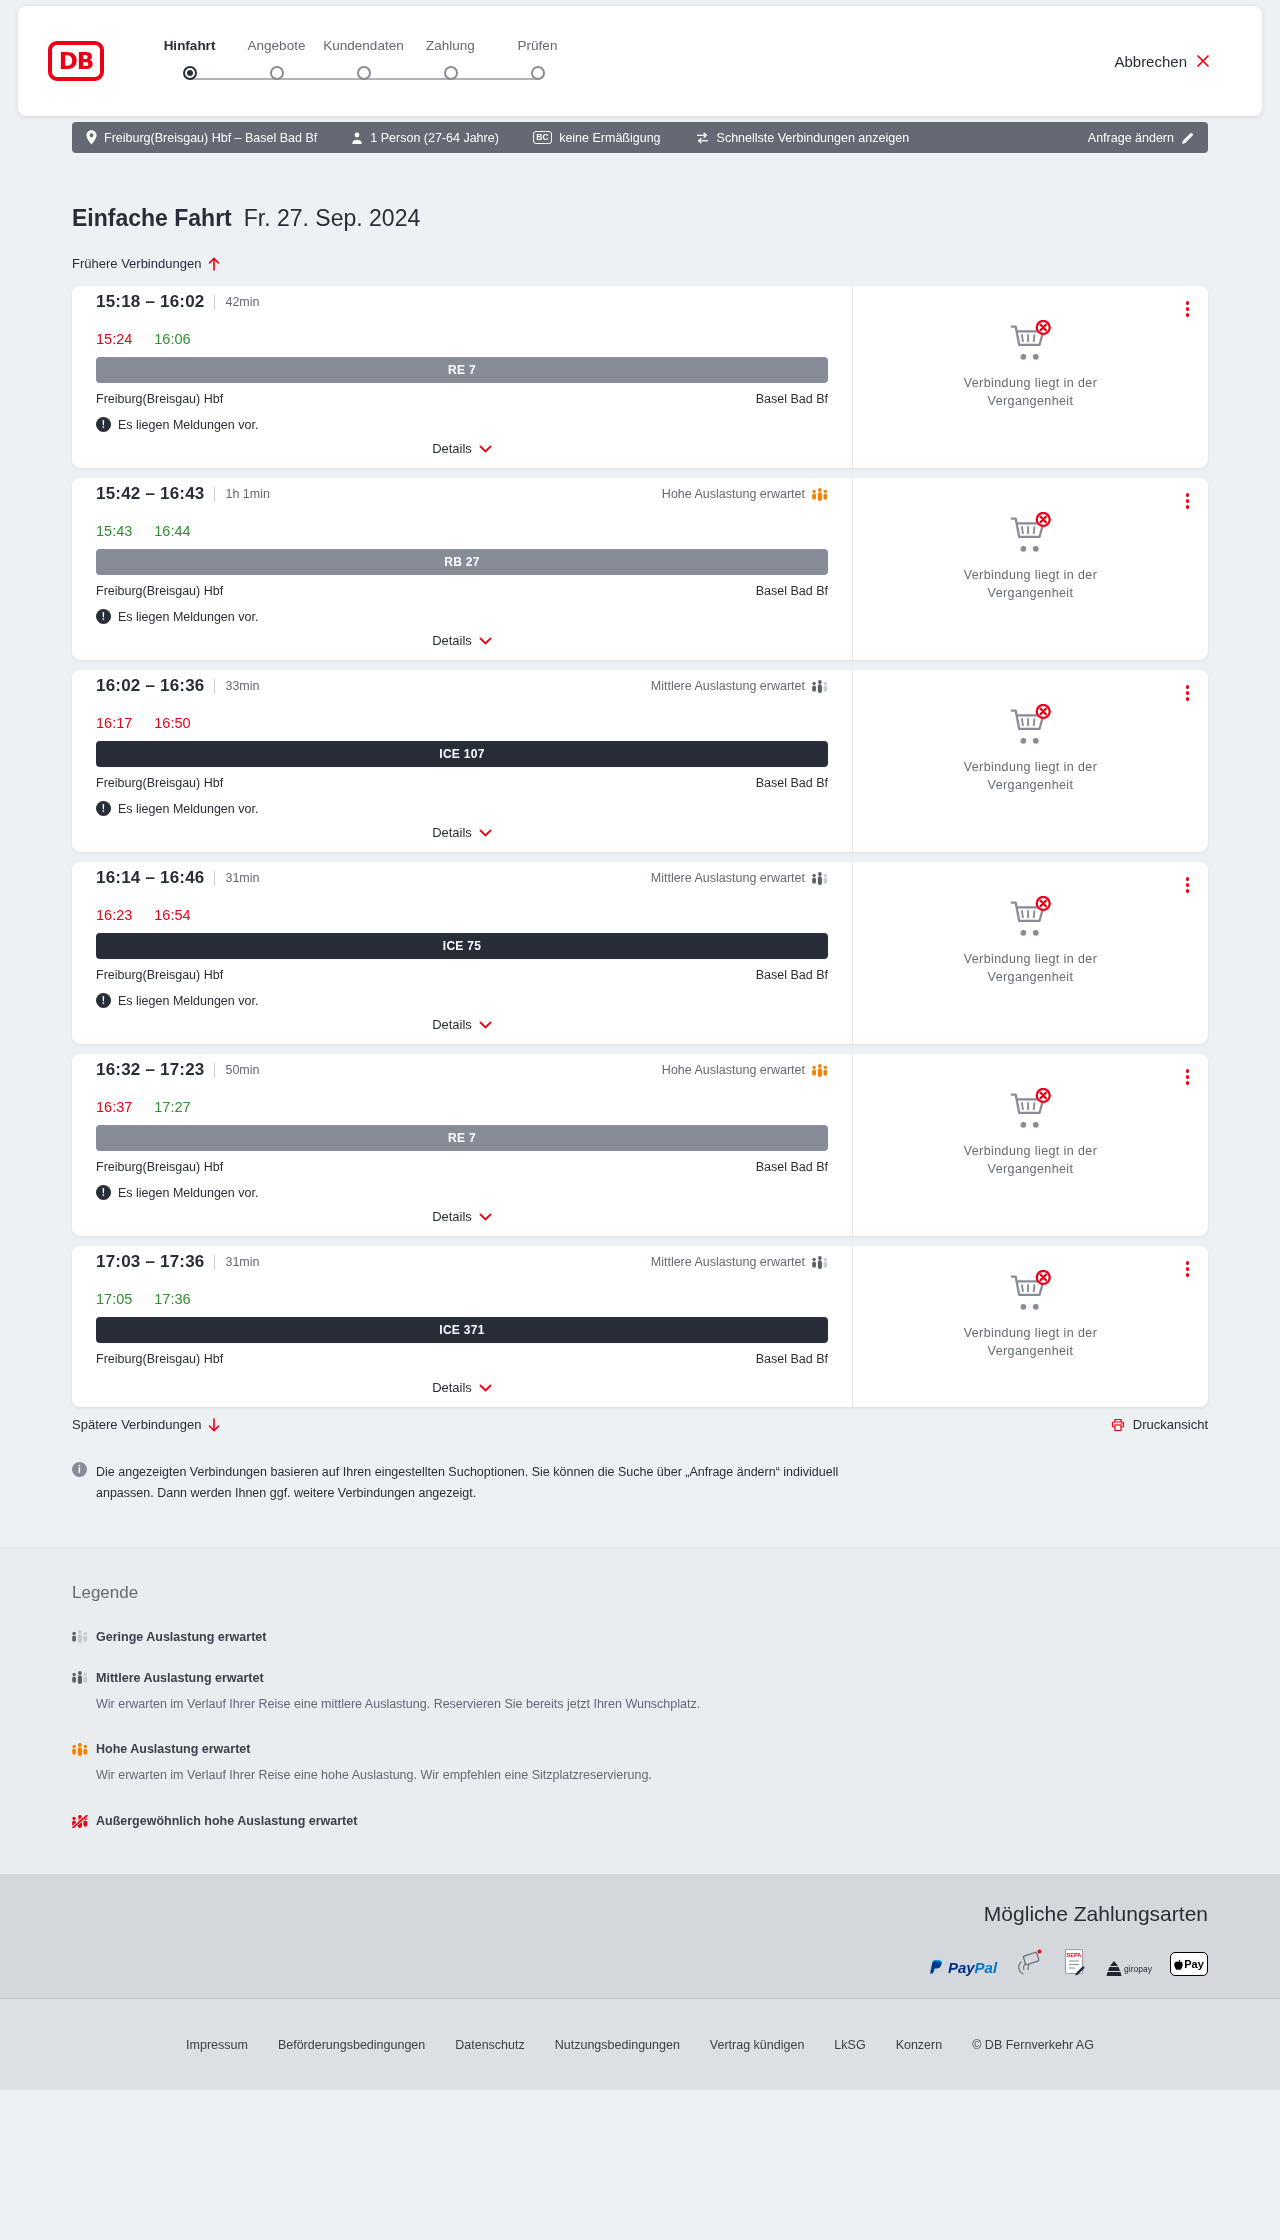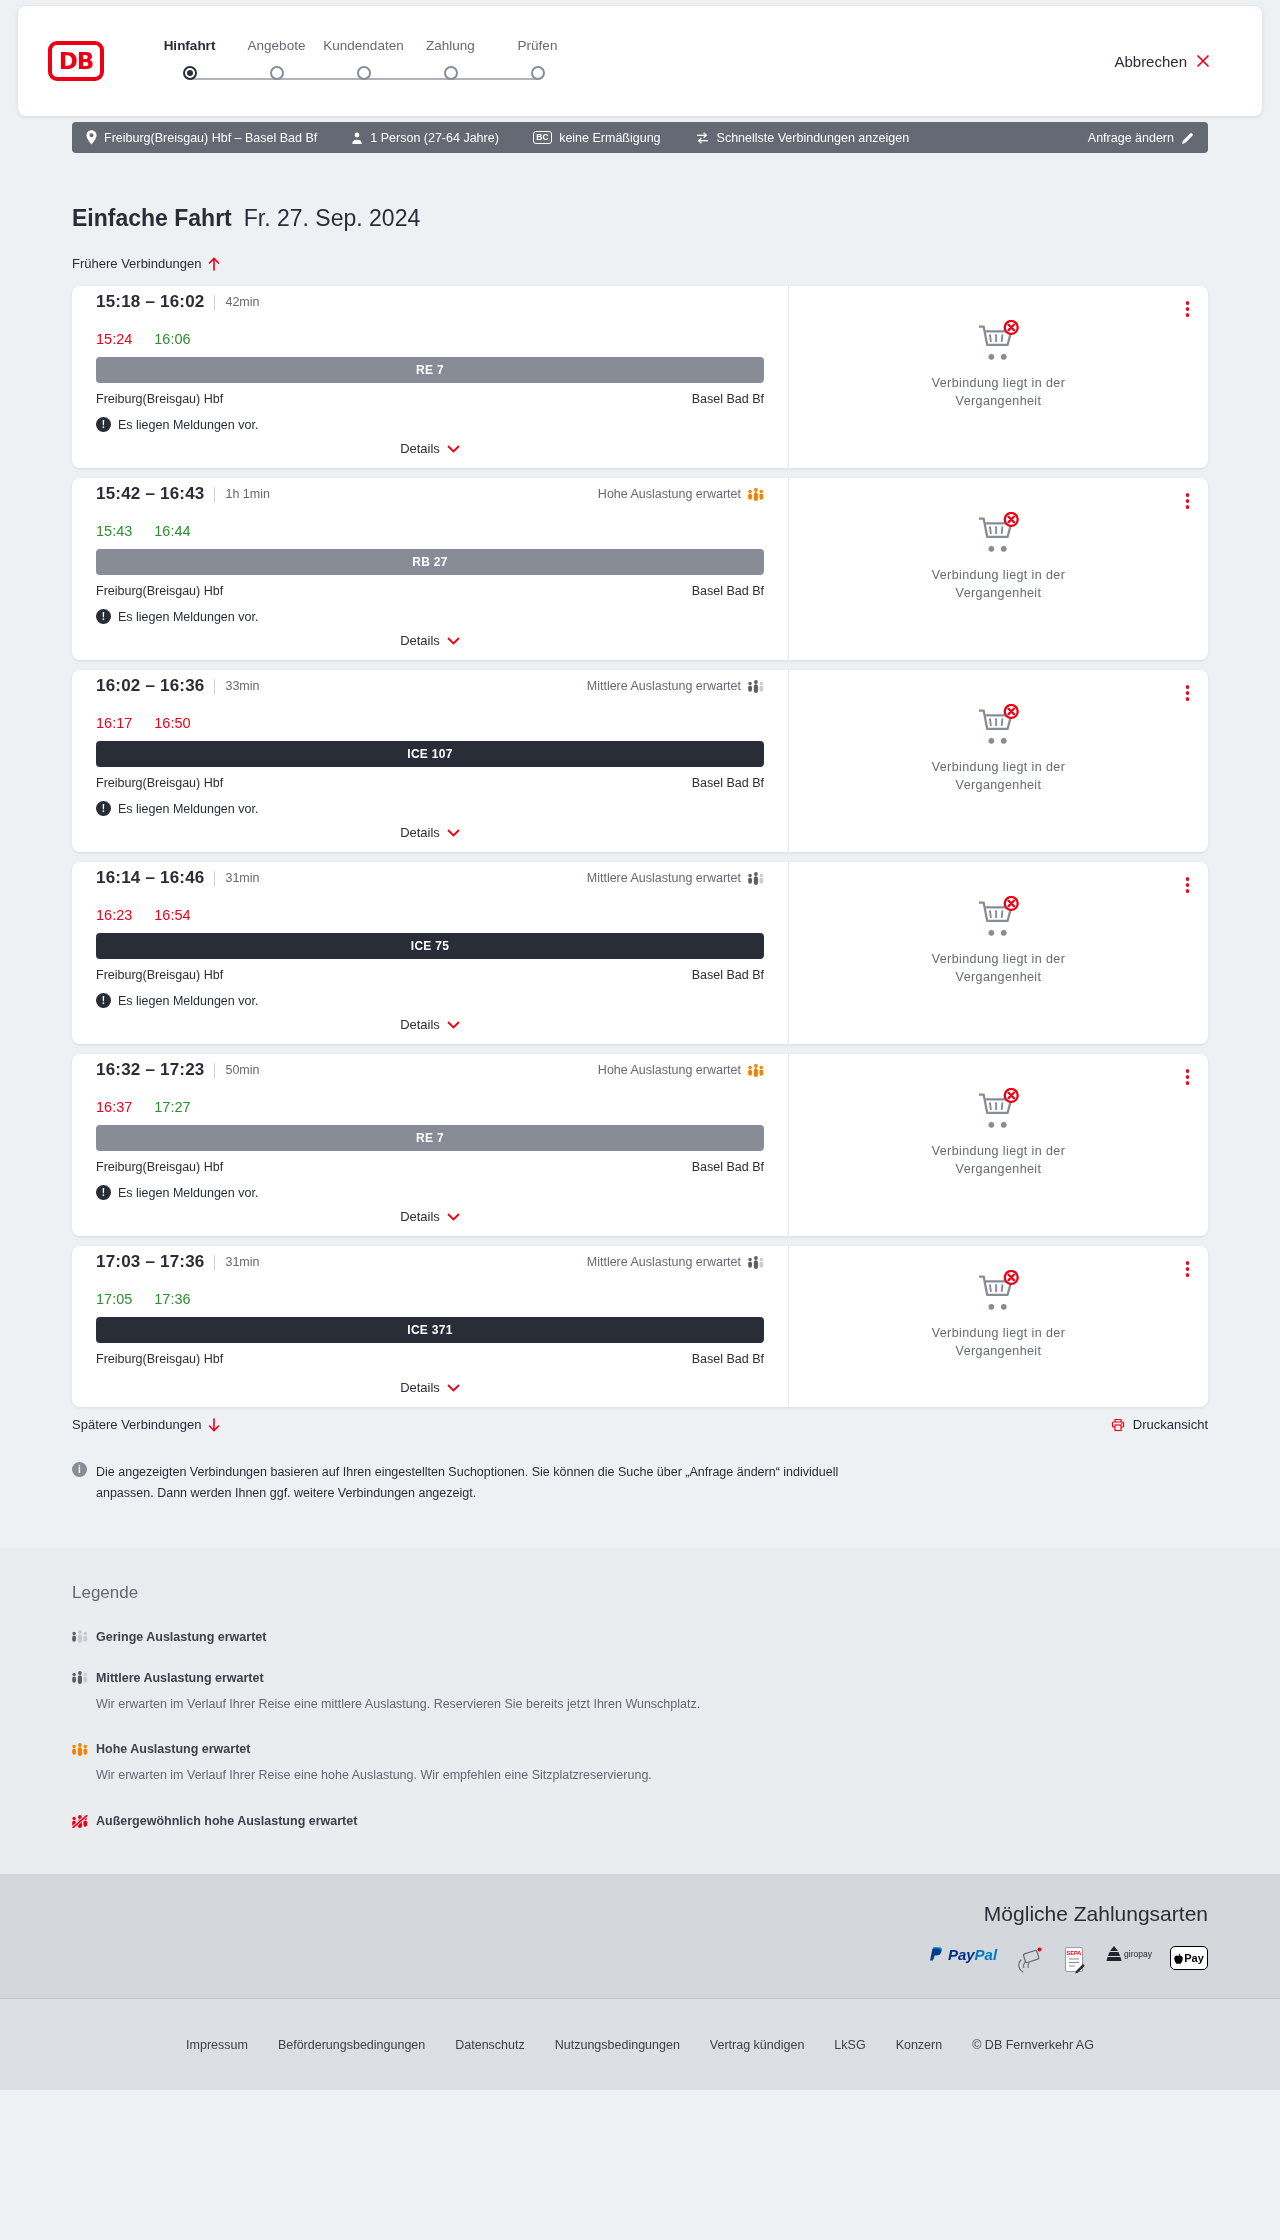--- a/index.html
+++ b/index.html
@@ -56,21 +56,21 @@
   .bar.regional{background:#878c96}
   .bar.ice{background:#282d37}
   .stations{display:flex;justify-content:space-between;margin-top:9px;font-size:12.5px}
   .messages{margin-top:11px;display:flex;align-items:center;gap:7px;font-size:12.5px}
   .round-ic{width:15px;height:15px;border-radius:50%;color:#fff;font-size:10px;font-weight:bold;
     display:flex;align-items:center;justify-content:center;flex:none}
   .alert-ic{background:#282d37}
   .info-ic{background:#878c96}
   .details{margin-top:9px;display:flex;align-items:center;justify-content:center;gap:7px;
     font-size:13px;cursor:pointer}
-  .card-side{width:420px;border-left:1px solid #e3e6ea;position:relative;display:flex;
+  .card-side{width:356px;border-left:1px solid #e3e6ea;position:relative;display:flex;
     flex-direction:column;align-items:center;padding-top:34px}
   .kebab{position:absolute;top:12px;right:16px;display:flex;flex-direction:column;gap:2.5px;
     padding:3px;cursor:pointer}
   .kebab i{width:3.5px;height:3.5px;border-radius:50%;background:#ec0016}
   .past-note{margin-top:12px;width:220px;text-align:center;color:#646973;font-size:12.5px;
     line-height:1.45;letter-spacing:.4px}
   
   .occ-icon .p circle,.occ-icon .p rect{fill:#5a6069}
   .occ-icon.medium .p3 circle,.occ-icon.medium .p3 rect{fill:#c9cdd3}
   .occ-icon.low .p2 circle,.occ-icon.low .p2 rect,
@@ -88,21 +88,21 @@
   .legend-section{margin-top:42px;background:#e9edf0;padding:36px 0 46px}
   .legend-inner{width:1136px;margin:0 auto}
   .legend-title{font-size:17px;color:#646973;font-weight:normal}
   .legend-item{margin-top:27px}
   .legend-item .head{display:flex;align-items:center;gap:8px;font-size:12.5px;font-weight:bold;color:#3c414b}
   .legend-item .desc{margin:9px 0 0 24px;color:#646973;font-size:12.5px;line-height:1.75;max-width:870px}
   
   .payment-section{background:#d4d8dc;padding:28px 72px 22px;}
   .payment-inner{width:1136px;margin:0 auto;display:flex;flex-direction:column;align-items:flex-end}
   .payment-title{font-size:21px;font-weight:normal;color:#282d37}
-  .pay-icons{margin-top:20px;display:flex;align-items:flex-start;gap:18px;height:30px}
+  .pay-icons{margin-top:20px;display:flex;align-items:flex-end;gap:18px;height:30px}
   .paypal{display:flex;align-items:center;gap:4px;font-style:italic;font-weight:bold;font-size:15px}
   .paypal .w1{color:#003087}.paypal .w2{color:#0079c1}
   .applepay{width:38px;height:24px;background:#fff;border:1.6px solid #000;border-radius:5px;
     display:flex;align-items:center;justify-content:center;gap:1px;font-size:11px;font-weight:bold;color:#000}
   .giropay{display:flex;flex-direction:row;align-items:center;gap:1px;color:#1f2430;font-size:8.5px}
   
   .footer{background:#dcdfe3;border-top:1px solid #c5c9ce;height:92px;display:flex;
     align-items:center;justify-content:center;gap:30px;font-size:12.5px;color:#3c414b}
   .footer .flink{cursor:pointer}
 </style>

